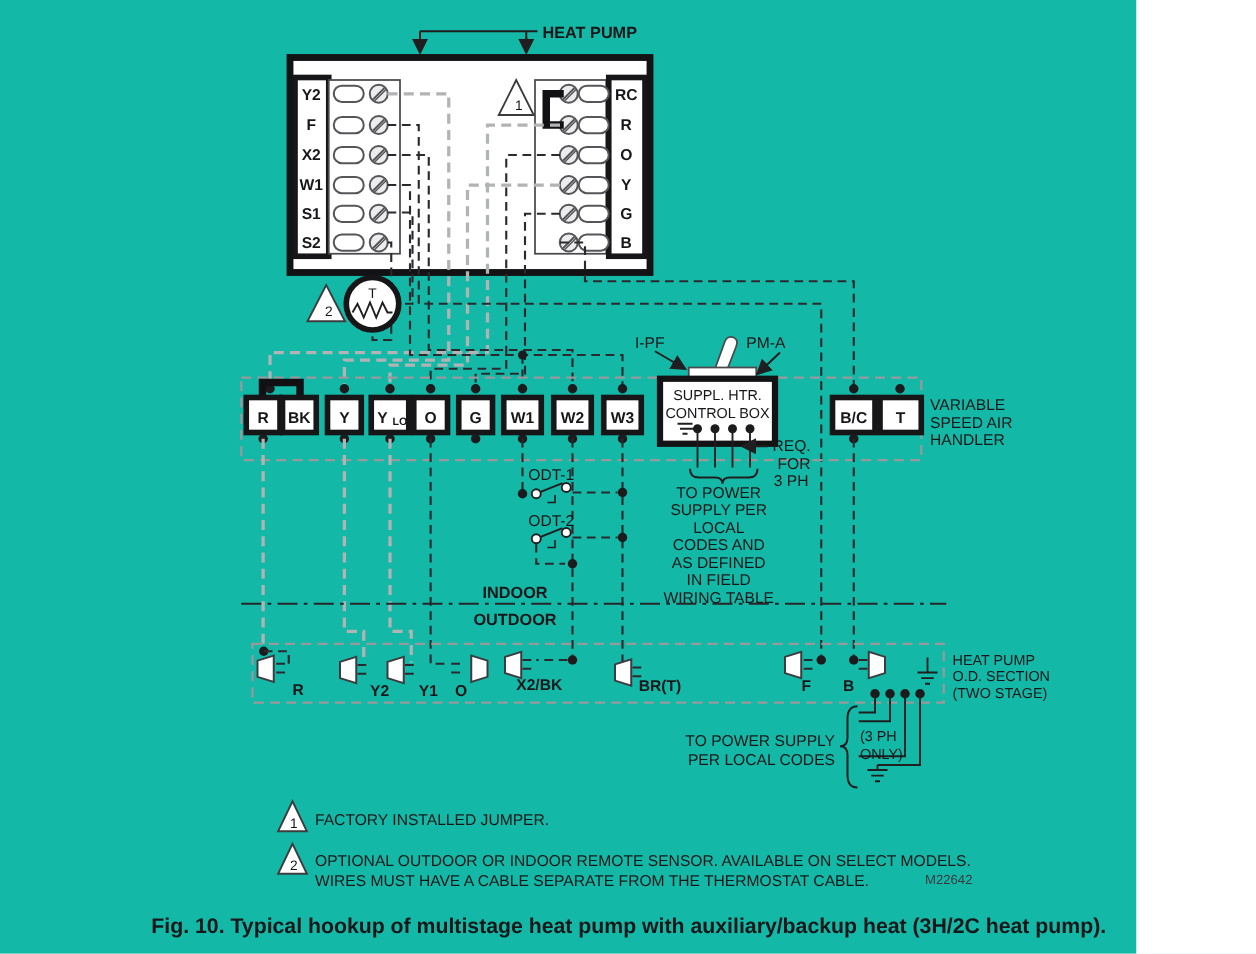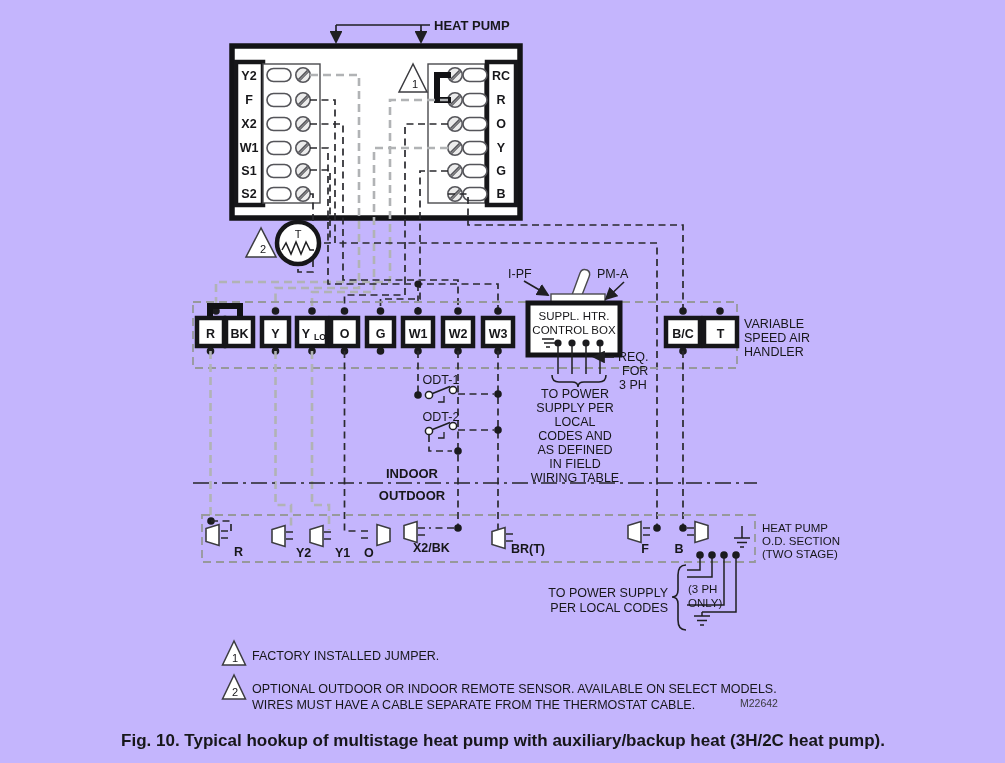--- a/index.html
+++ b/index.html
@@ -1,16 +1,16 @@
 <!DOCTYPE html>
 <html><head>
 <meta charset="utf-8">
 <style>
   html,body{margin:0;padding:0;background:#ffffff;}
-  .page{width:1005px;height:763px;position:relative;background:#c4b5fd;overflow:hidden;}
+  .page{width:909px;height:763px;position:relative;background:#14b8a6;overflow:hidden;}
   svg text{font-family:"Liberation Sans","DejaVu Sans",sans-serif;fill:#17171a;}
   .lbl{font-size:13px;font-weight:700;}
   .term{font-size:12.5px;font-weight:700;}
   .sub{font-size:8.5px;font-weight:700;}
   .note{font-size:12.5px;}
   .small{font-size:11.5px;}
   .tiny{font-size:10.5px;fill:#3a3a3e;}
   .cap{font-size:17px;font-weight:700;}
   .flag{font-size:11px;}
   .thick2{stroke:#161619;stroke-width:4.5;fill:#fff;}

